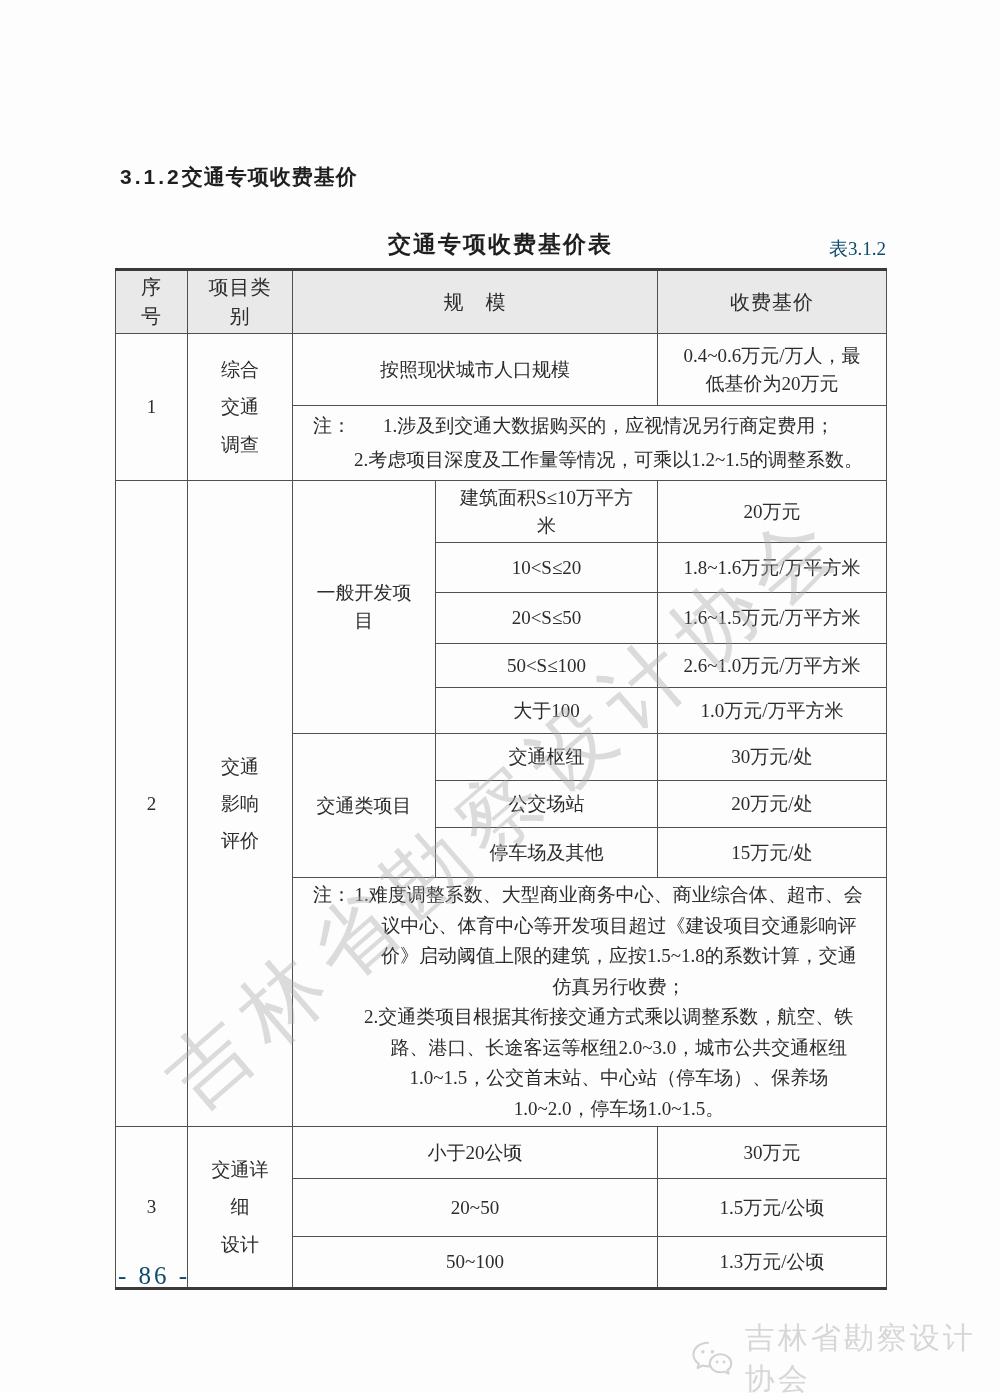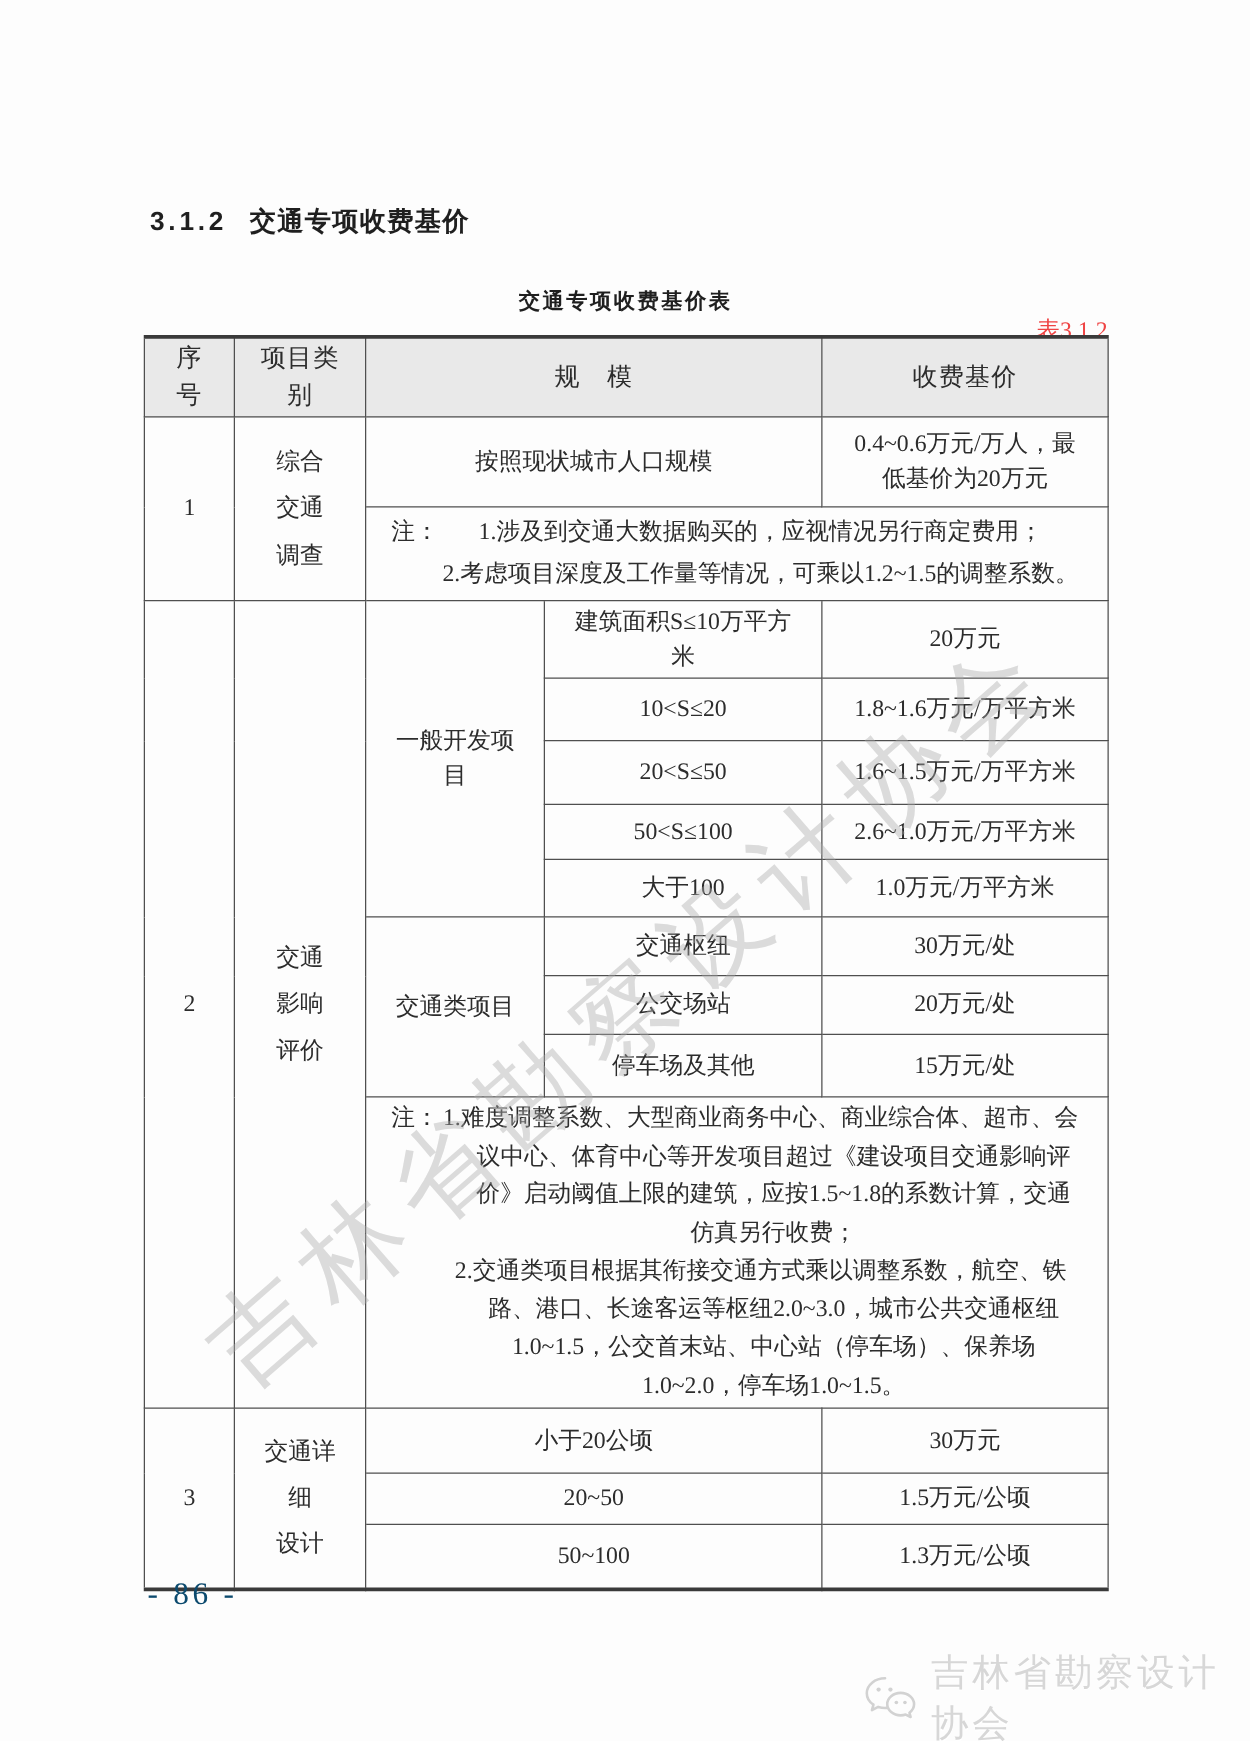--- a/index.html
+++ b/index.html
@@ -11,32 +11,32 @@
     font-family:"Liberation Serif","DejaVu Serif",serif;
     color:#2e2e2e;
   }
   
   .section-heading{
     position:absolute;left:120px;top:163px;
     font-family:"Liberation Sans","DejaVu Sans",sans-serif;
     font-weight:bold;font-size:21px;color:#1f1f1f;
     letter-spacing:1px;
   }
-  .section-heading .num{margin-right:18px;letter-spacing:3px;}
+  .section-heading .num{letter-spacing:3px;}
   
   .table-title{
     position:absolute;left:115px;top:229px;width:771px;
     text-align:center;
     font-family:"Liberation Sans","DejaVu Sans",sans-serif;
-    font-weight:bold;font-size:17px;color:#1f1f1f;
+    font-weight:bold;font-size:23px;color:#1f1f1f;
     letter-spacing:2px;
   }
   .table-ref{
-    position:absolute;right:114px;top:251px;
-    font-size:19px;color:#ef4444;
+    position:absolute;right:114px;top:236px;
+    font-size:19px;color:#0c4a6e;
   }
   
   table.fee-table{
     position:absolute;left:115px;top:268px;width:771px;
     border-collapse:collapse;table-layout:fixed;
     border-top:3px solid #3a3a3a;
     border-bottom:3px solid #3a3a3a;
     font-size:19px;color:#2c2c2c;
   }
   table.fee-table td{
@@ -190,21 +190,21 @@
 
       <tr style="height:52px">
         <td rowspan="3">3</td>
         <td rowspan="3">
           <span class="cat-line">交通详细</span>
           <span class="cat-line">设计</span>
         </td>
         <td colspan="2">小于20公顷</td>
         <td>30万元</td>
       </tr>
-      <tr style="height:41px">
+      <tr style="height:58px">
         <td colspan="2">20~50</td>
         <td>1.5万元/公顷</td>
       </tr>
       <tr style="height:52px">
         <td colspan="2">50~100</td>
         <td>1.3万元/公顷</td>
       </tr>
     </tbody>
   </table>
 

